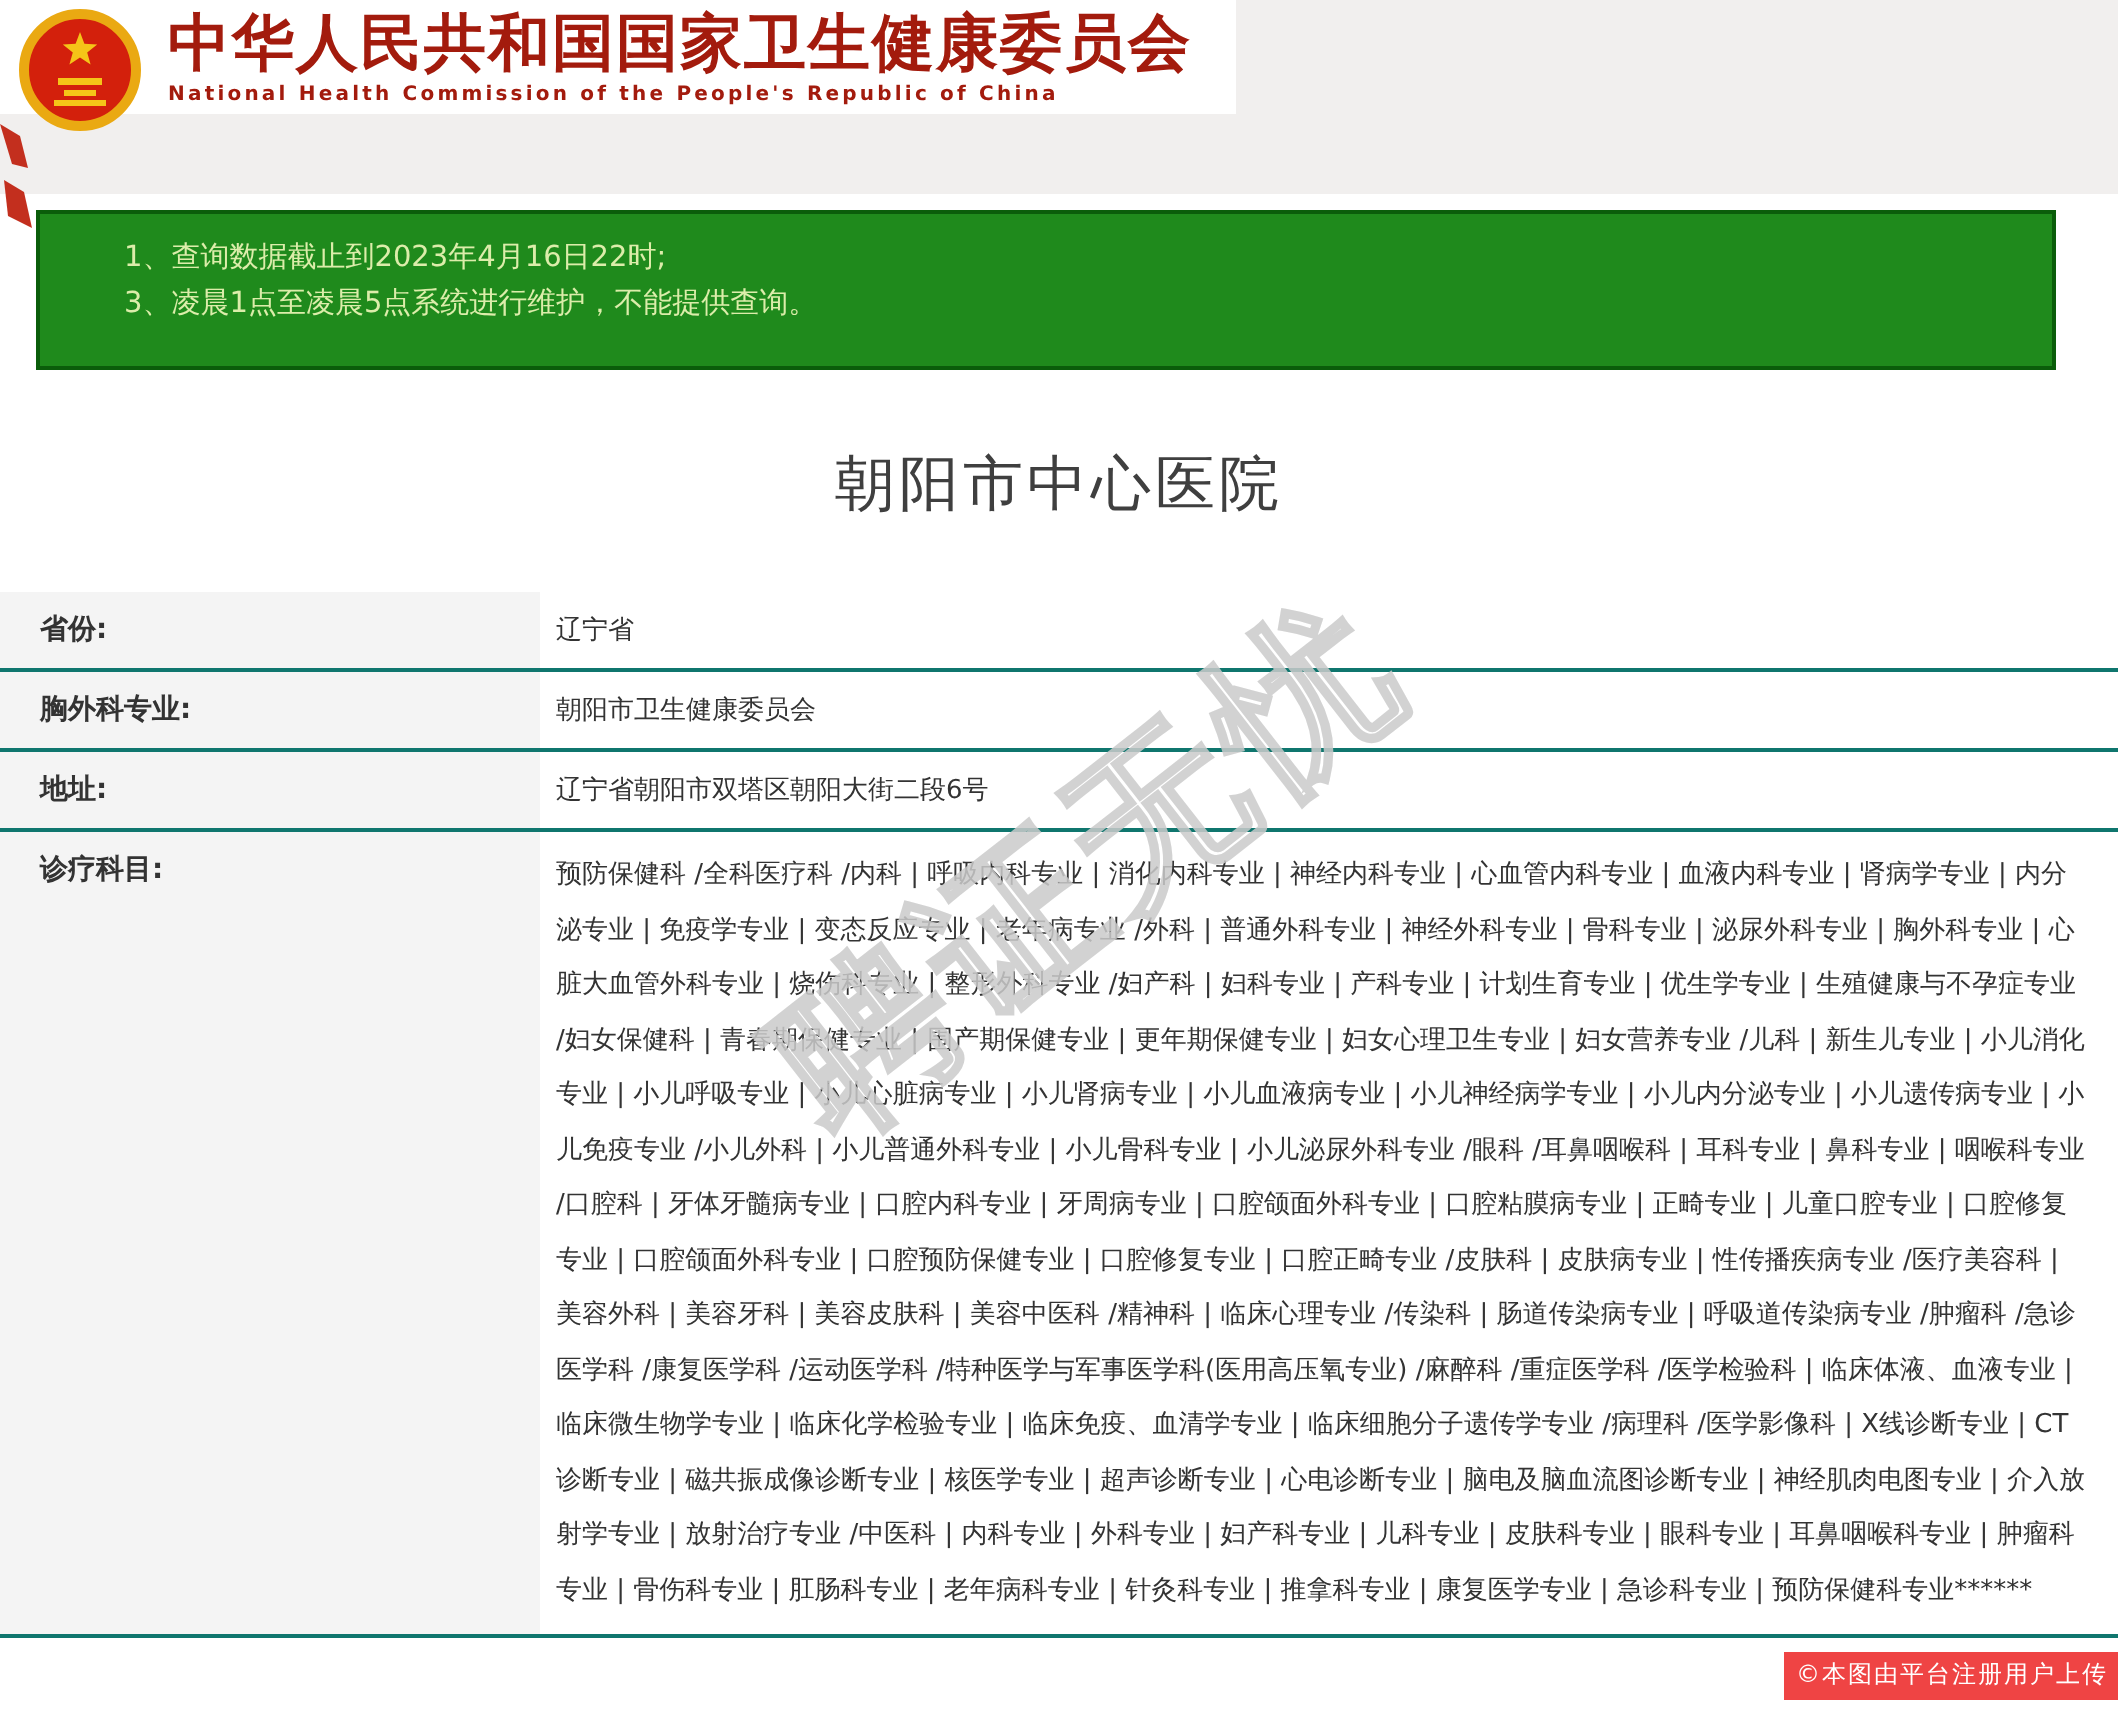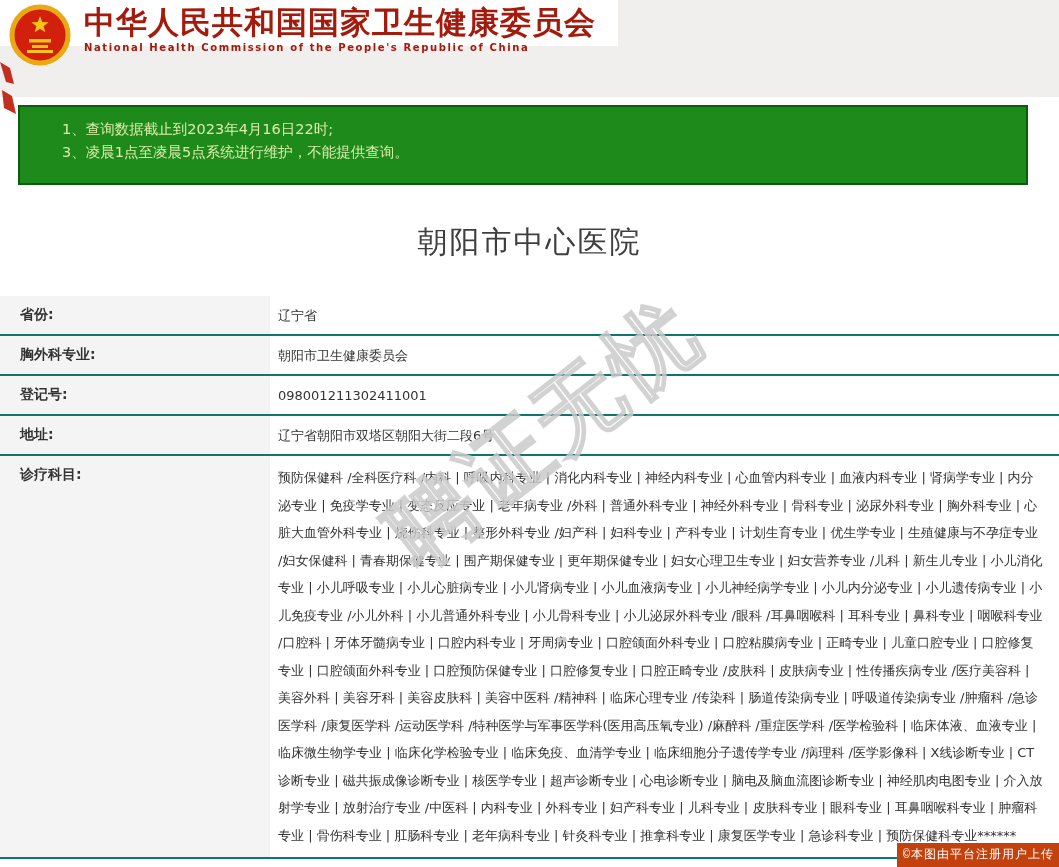--- a/index.html
+++ b/index.html
@@ -2,21 +2,21 @@
 <html><head>
 <meta charset="utf-8">
 <style>
   * { margin:0; padding:0; box-sizing:border-box; }
   html,body { width:1059px; height:867px; overflow:hidden; }
   body { font-family:"DejaVu Sans","Liberation Sans",sans-serif; background:#ffffff; }
   .page { position:relative; width:1059px; height:867px; background:#ffffff; overflow:hidden; }
 
   
   .top-strip { width:100%; height:97px; background:#f1efee; position:relative; }
-  .logo-block { position:absolute; left:0; top:0; width:618px; height:46px; background:#ffffff; display:flex; align-items:flex-start; padding:3px 0 0 8px; }
+  .logo-block { position:absolute; left:0; top:0; width:618px; height:57px; background:#ffffff; display:flex; align-items:flex-start; padding:3px 0 0 8px; }
   .emblem { width:64px; height:64px; flex:0 0 auto; }
   .org-names { margin-left:12px; padding-top:2px; }
   .org-cn { font-size:31px; font-weight:bold; color:#a31b0d; letter-spacing:1px; line-height:34px; }
   .org-en { font-size:10px; font-weight:bold; color:#a31b0d; letter-spacing:1.6px; margin-top:3px; }
   .emblem-fragment { position:absolute; left:0; top:62px; width:18px; height:56px; }
 
   
   .notice { margin:8px 31px 0 18px; height:80px; background:#1f8a1c; border:2px solid #0a5d0a; padding:11px 10px 0 42px; }
   .notice-line { color:#dcedaa; font-size:14.5px; line-height:23px; white-space:nowrap; overflow:hidden; }
 
@@ -31,21 +31,21 @@
   .row-value { flex:1; background:#ffffff; padding:10px 14px 8px 8px; font-size:13px; color:#333333; line-height:20px; }
   .row.tall .row-value { line-height:27.5px; padding-top:8px; }
 
   
   .watermark { position:absolute; left:285px; top:375px; width:520px; text-align:center;
     transform:rotate(-38deg); transform-origin:center center;
     font-size:86px; font-weight:bold; letter-spacing:6px; white-space:nowrap;
     color:rgba(255,255,255,0); -webkit-text-stroke:2px #cbcbcb; opacity:.85; pointer-events:none; }
 
   
-  .footer-badge { position:absolute; right:0; bottom:0; background:#c2410c; color:#ffffff; font-size:12px; padding:3px 5px 4px 6px; letter-spacing:1px;font-family:Liberation Mono, monospace; }
+  .footer-badge { position:absolute; right:0; bottom:17px; background:#ef4444; color:#ffffff; font-size:12px; padding:3px 5px 4px 6px; letter-spacing:1px; }
 </style>
 </head>
 <body>
 
 <div class="page">
 
   <div class="top-strip">
     <div class="logo-block">
       <svg class="emblem" viewBox="0 0 64 64">
         <circle cx="32" cy="32" r="30" fill="#d3200c"></circle>
@@ -78,24 +78,20 @@
   <div class="info-table">
     <div class="row">
       <div class="row-label">省份:</div>
       <div class="row-value">辽宁省</div>
     </div>
     <div class="row">
       <div class="row-label">胸外科专业:</div>
       <div class="row-value">朝阳市卫生健康委员会</div>
     </div>
     <div class="row">
-      <div class="row-label">登记号:</div>
-      <div class="row-value">098001211302411001</div>
-    </div>
-    <div class="row">
       <div class="row-label">地址:</div>
       <div class="row-value">辽宁省朝阳市双塔区朝阳大街二段6号</div>
     </div>
     <div class="row tall">
       <div class="row-label">诊疗科目:</div>
       <div class="row-value">预防保健科 /全科医疗科 /内科 | 呼吸内科专业 | 消化内科专业 | 神经内科专业 | 心血管内科专业 | 血液内科专业 | 肾病学专业 | 内分泌专业 | 免疫学专业 | 变态反应专业 | 老年病专业 /外科 | 普通外科专业 | 神经外科专业 | 骨科专业 | 泌尿外科专业 | 胸外科专业 | 心脏大血管外科专业 | 烧伤科专业 | 整形外科专业 /妇产科 | 妇科专业 | 产科专业 | 计划生育专业 | 优生学专业 | 生殖健康与不孕症专业 /妇女保健科 | 青春期保健专业 | 围产期保健专业 | 更年期保健专业 | 妇女心理卫生专业 | 妇女营养专业 /儿科 | 新生儿专业 | 小儿消化专业 | 小儿呼吸专业 | 小儿心脏病专业 | 小儿肾病专业 | 小儿血液病专业 | 小儿神经病学专业 | 小儿内分泌专业 | 小儿遗传病专业 | 小儿免疫专业 /小儿外科 | 小儿普通外科专业 | 小儿骨科专业 | 小儿泌尿外科专业 /眼科 /耳鼻咽喉科 | 耳科专业 | 鼻科专业 | 咽喉科专业 /口腔科 | 牙体牙髓病专业 | 口腔内科专业 | 牙周病专业 | 口腔颌面外科专业 | 口腔粘膜病专业 | 正畸专业 | 儿童口腔专业 | 口腔修复专业 | 口腔颌面外科专业 | 口腔预防保健专业 | 口腔修复专业 | 口腔正畸专业 /皮肤科 | 皮肤病专业 | 性传播疾病专业 /医疗美容科 | 美容外科 | 美容牙科 | 美容皮肤科 | 美容中医科 /精神科 | 临床心理专业 /传染科 | 肠道传染病专业 | 呼吸道传染病专业 /肿瘤科 /急诊医学科 /康复医学科 /运动医学科 /特种医学与军事医学科(医用高压氧专业) /麻醉科 /重症医学科 /医学检验科 | 临床体液、血液专业 | 临床微生物学专业 | 临床化学检验专业 | 临床免疫、血清学专业 | 临床细胞分子遗传学专业 /病理科 /医学影像科 | X线诊断专业 | CT诊断专业 | 磁共振成像诊断专业 | 核医学专业 | 超声诊断专业 | 心电诊断专业 | 脑电及脑血流图诊断专业 | 神经肌肉电图专业 | 介入放射学专业 | 放射治疗专业 /中医科 | 内科专业 | 外科专业 | 妇产科专业 | 儿科专业 | 皮肤科专业 | 眼科专业 | 耳鼻咽喉科专业 | 肿瘤科专业 | 骨伤科专业 | 肛肠科专业 | 老年病科专业 | 针灸科专业 | 推拿科专业 | 康复医学专业 | 急诊科专业 | 预防保健科专业******</div>
     </div>
 
   </div>
 

